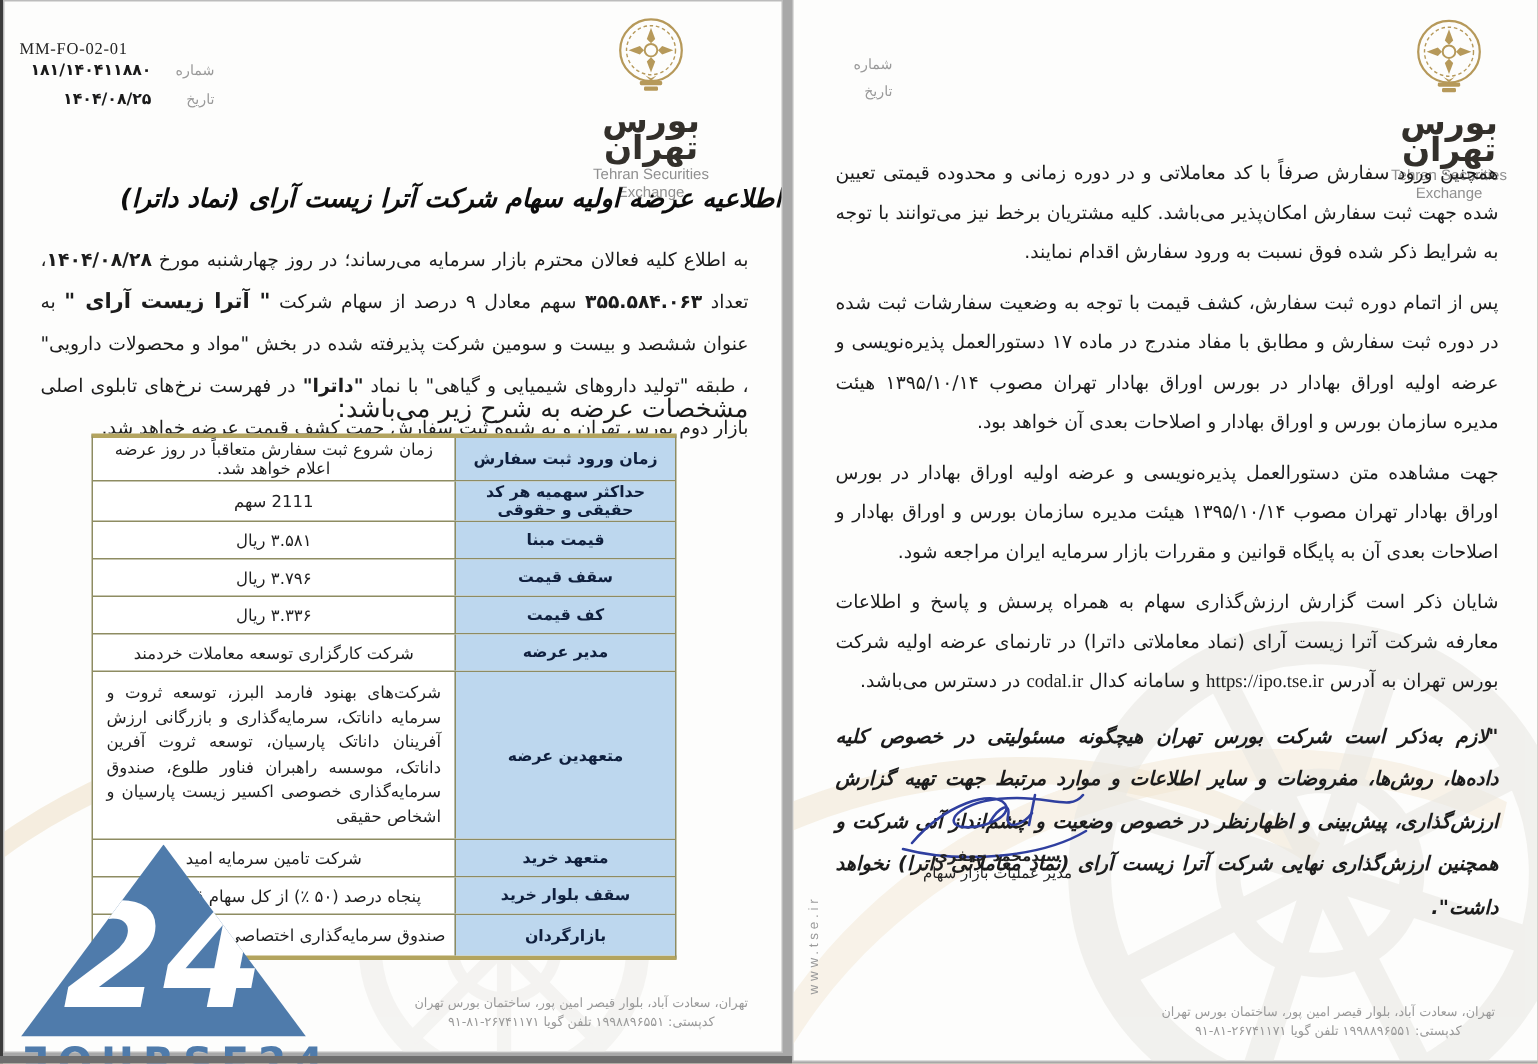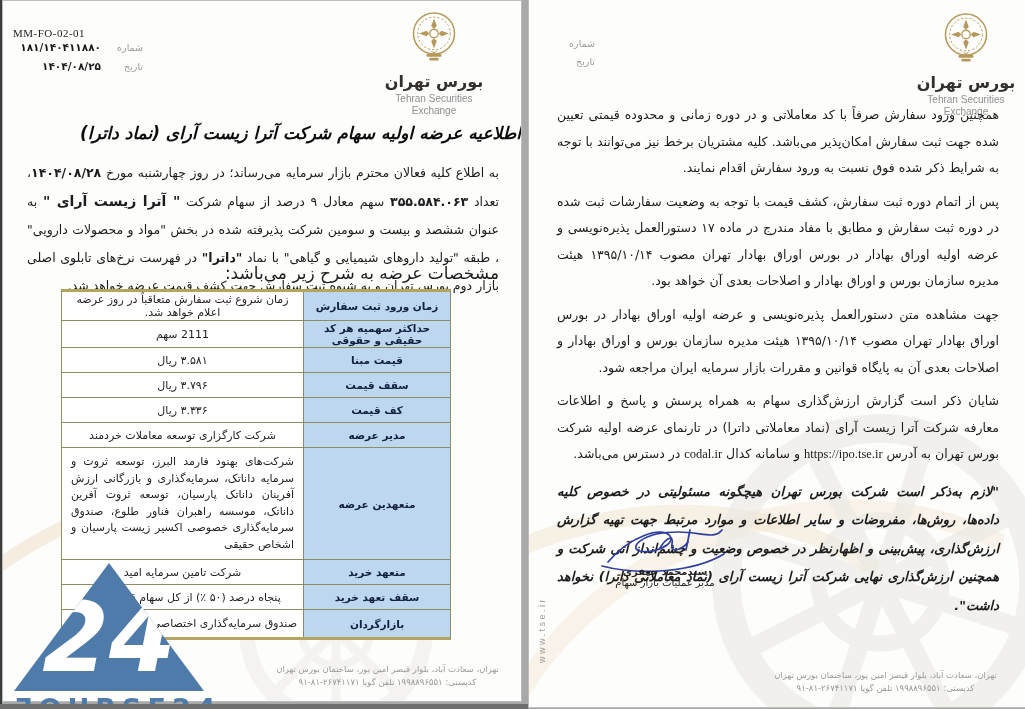--- a/index.html
+++ b/index.html
@@ -20,21 +20,21 @@
   .page-left  .numdate { right:378px; top:40px; }
   .page-right .numdate { right:430px; top:38px; }
   .numdate .row { display:flex; align-items:baseline; gap:10px; margin-bottom:7px; }
   .numdate .lbl { color:#9a9a9a; font-size:9.5px; width:32px; }
   .numdate .val { font-weight:bold; color:#1a1a1a; font-size:10.5px; direction:ltr; }
 
   .logo-block { position:absolute; width:118px; text-align:center; }
   .page-left  .logo-block { left:372px; top:8px; }
   .page-right .logo-block { left:378px; top:10px; }
   .logo-block svg.emblem { width:56px; height:62px; display:block; margin:0 auto 2px; }
-  .logo-title { font-size:16px; font-weight:bold; color:#33302b; direction:rtl; line-height:18px; }
+  .logo-title { font-size:22px; font-weight:bold; color:#33302b; direction:rtl; line-height:18px; }
   .logo-sub   { font-family:Liberation Sans, sans-serif; font-size:10px; color:#8f8f8f; line-height:12px; margin-top:2px; }
 
   
   .doc-title { position:absolute; top:122px; left:0; right:0; text-align:right; direction:rtl;
                font-size:17px; font-weight:bold; font-style:italic; color:#0d0d0d; }
   .intro { position:absolute; top:158px; right:22px; left:24px; direction:rtl;
            font-size:12.5px; line-height:28px; text-align:justify; color:#1c1c1c; }
   .intro b.co { font-size:14px; }
   .table-caption { position:absolute; top:262px; right:22px; direction:rtl; font-size:17px; color:#1c1c1c; }
 
@@ -176,21 +176,21 @@
     </div>
     <div class="trow row-tall">
       <div class="tlabel">متعهدین عرضه</div>
       <div class="tvalue">شرکت‌های بهنود فارمد البرز، توسعه ثروت و سرمایه داناتک، سرمایه‌گذاری و بازرگانی ارزش آفرینان داناتک پارسیان، توسعه ثروت آفرین داناتک، موسسه راهبران فناور طلوع، صندوق سرمایه‌گذاری خصوصی اکسیر زیست پارسیان و اشخاص حقیقی</div>
     </div>
     <div class="trow">
       <div class="tlabel">متعهد خرید</div>
       <div class="tvalue">شرکت تامین سرمایه امید</div>
     </div>
     <div class="trow">
-      <div class="tlabel">سقف تعهد خرید</div>
+      <div class="tlabel">سقف بلوار خرید</div>
       <div class="tvalue">پنجاه درصد (۵۰ ٪) از کل سهام قابل عرضه</div>
     </div>
     <div class="trow row-clip">
       <div class="tlabel">بازارگردان</div>
       <div class="tvalue">صندوق سرمایه‌گذاری اختصاصی بازارگردانی</div>
     </div>
   </div>
 
   <div class="footer">
     <div>تهران، سعادت آباد، بلوار قیصر امین پور، ساختمان بورس تهران</div>

